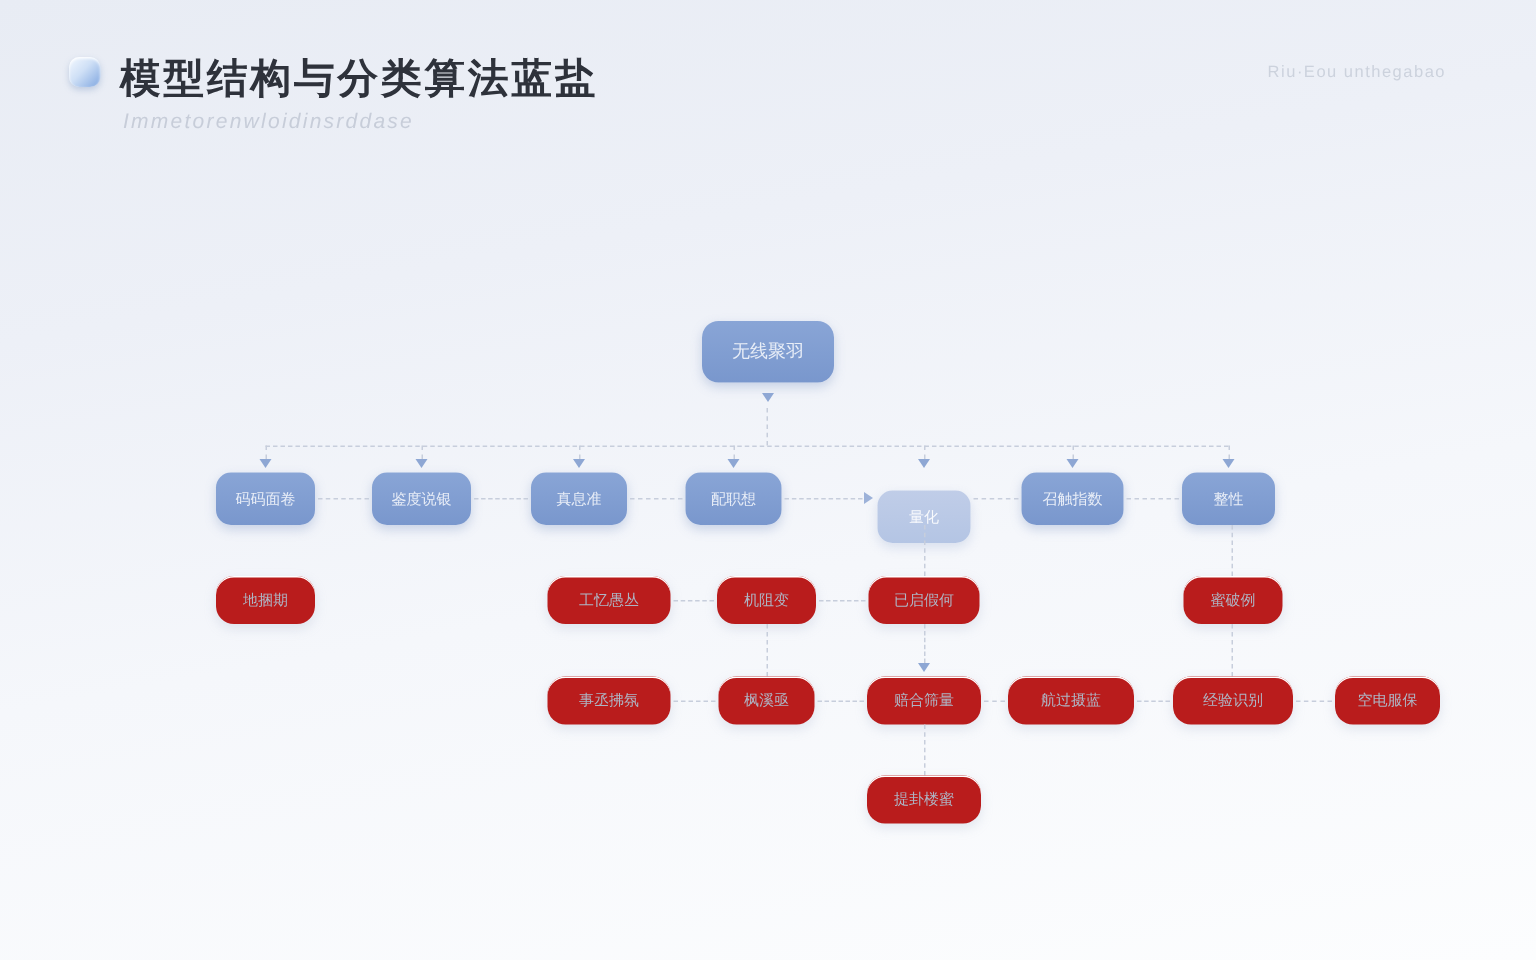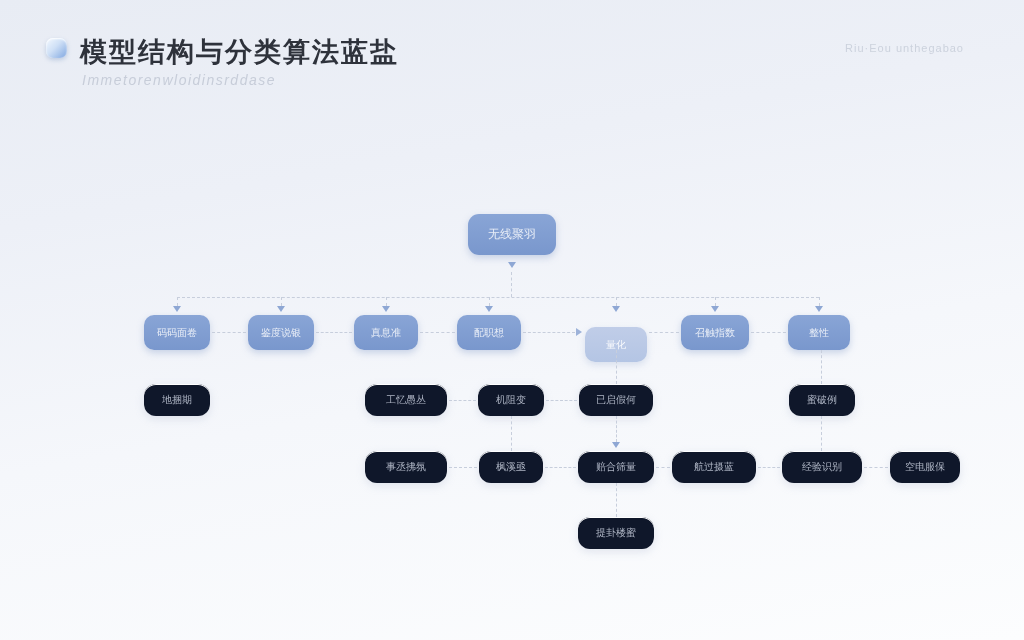--- a/index.html
+++ b/index.html
@@ -50,21 +50,21 @@
     box-shadow:0 3px 7px rgba(120,145,195,.35);
   }
   .node.root { font-size:12px; border-radius:11px; }
   .node.lightblue {
     background:linear-gradient(180deg,#c0cde8 0%,#b4c5e4 100%);
     color:rgba(255,255,255,.9);
     box-shadow:0 3px 7px rgba(150,170,210,.3);
     margin-top:12px;
   }
   .node.pill {
-    background:#0f172a; color:#aeb5c4; border-radius:12px;
+    background:#b91c1c; color:#aeb5c4; border-radius:12px;
     box-shadow:0 3px 8px rgba(165,175,200,.28), inset 0 1px 0 #ffffff;
   }
 
   
   .hline { position:absolute; border-top:1px dashed #c7cedc; height:0; }
   .vline { position:absolute; border-left:1px dashed #c7cedc; width:0; }
   .arr-d {
     position:absolute; width:0; height:0;
     border-left:4px solid transparent; border-right:4px solid transparent;
     border-top:6px solid #8ea7d4;

